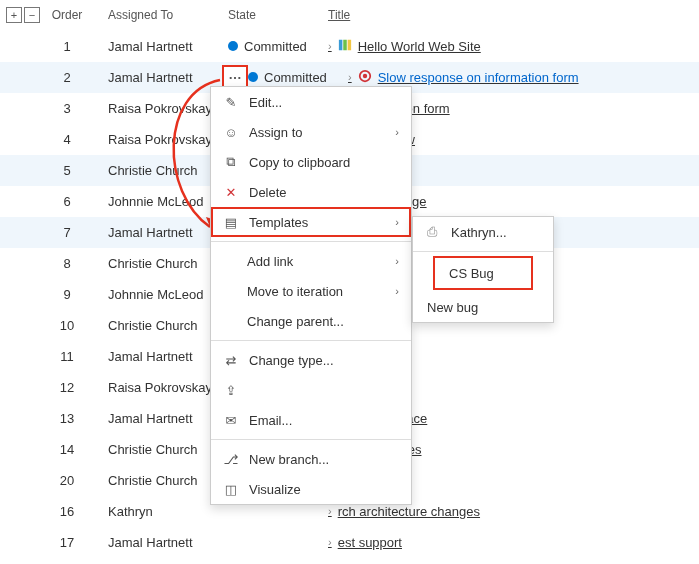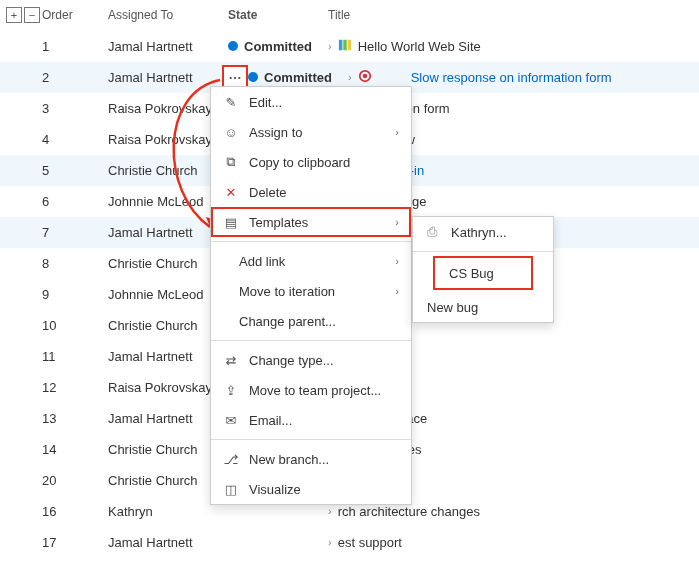--- a/index.html
+++ b/index.html
@@ -17,45 +17,45 @@
     display: flex;
     align-items: center;
     height: 30px;
     border-bottom: 1px solid transparent;
   }
   .header-row {
     color: #555;
     font-size: 12px;
   }
   .col-icons { width: 36px; display:flex; align-items:center; gap:2px; padding-left:6px;}
-  .col-order { width: 50px; text-align: left; padding-right: 16px; }
+  .col-order { width: 50px; text-align: center; padding-right: 16px; }
   .col-assigned { width: 120px; white-space: nowrap; overflow:hidden; text-overflow:ellipsis;}
-  .col-state { width: 100px; display:flex; align-items:center; gap:6px;font-weight:bold;}
-  .col-title { flex: 1; display:flex; align-items:center; gap:6px; white-space:nowrap; overflow:hidden;}
+  .col-state { width: 100px; display:flex; align-items:center; gap:6px;}
+  .col-title { flex: 1; display:flex; align-items:center; gap:6px; white-space:nowrap; overflow:hidden;text-decoration:underline;}
   .row.sel { background: #eff6fc; }
   .dot { width:10px; height:10px; border-radius:50%; background:#0078d4; }
   .chev { color:#888; font-size:11px; }
   .wicon { width:14px; height:14px; }
-  .title-text.link { color:#0066cc;margin-left:33px; }
+  .title-text.link { color:#0066cc; }
   .ellipsis-btn {
     width:22px; height:20px; border:2px solid #e6311e; display:flex;
     align-items:center; justify-content:center; font-weight:bold;
     color:#555; margin-left:-6px; background:#fff;
   }
   .context-menu, .submenu {
     position:absolute; background:#fff; border:1px solid #ccc;
     box-shadow:0 4px 10px rgba(0,0,0,.15); font-size:13px; z-index:10;
   }
   .context-menu { left:210px; top:86px; width:200px; }
   .submenu { left:412px; top:216px; width:140px; }
   .menu-item {
     display:flex; align-items:center; gap:10px; height:30px;
     padding:0 12px; cursor:default;
   }
-  .menu-item.indent { padding-left:28px; }
+  .menu-item.indent { padding-left:36px; }
   .menu-sep { height:1px; background:#ddd; margin:4px 0; }
   .menu-icon { width:16px; display:flex; justify-content:center; color:#555;}
   .menu-arrow { margin-left:auto; color:#666; font-size:11px;}
   .hl-templates { outline:2px solid #e6311e; outline-offset:-2px; }
   .hl-csbug { border:2px solid #e6311e; margin:2px 20px; height:26px; }
   .sub-item { height:30px; display:flex; align-items:center; padding:0 14px; gap:8px;}
   .sub-icon { width:16px; color:#888; }
   svg.arrow { position:absolute; pointer-events:none; z-index:5; }
   .hdr-icon { width:14px;height:14px;border:1px solid #777; display:inline-flex;align-items:center;justify-content:center;font-size:11px;color:#555;}
 </style>
@@ -297,21 +297,20 @@
   <div class="menu-item indent">
       <span>Change parent...</span>
     </div>
   <div class="menu-sep"></div>
   <div class="menu-item">
       <span class="menu-icon">⇄</span>
       <span>Change type...</span>
     </div>
   <div class="menu-item">
       <span class="menu-icon">⇪</span>
-      <span>Move to team project...</span>
     </div>
   <div class="menu-item">
       <span class="menu-icon">✉</span>
       <span>Email...</span>
     </div>
   <div class="menu-sep"></div>
   <div class="menu-item">
       <span class="menu-icon">⎇</span>
       <span>New branch...</span>
     </div>

